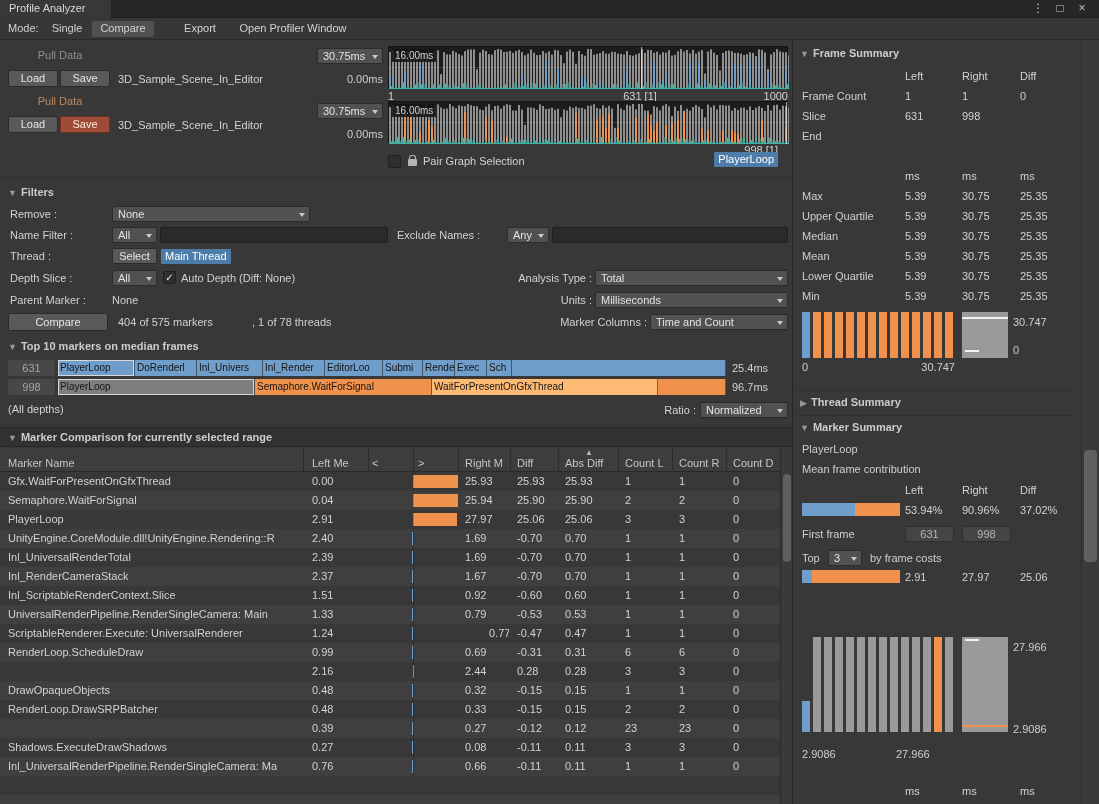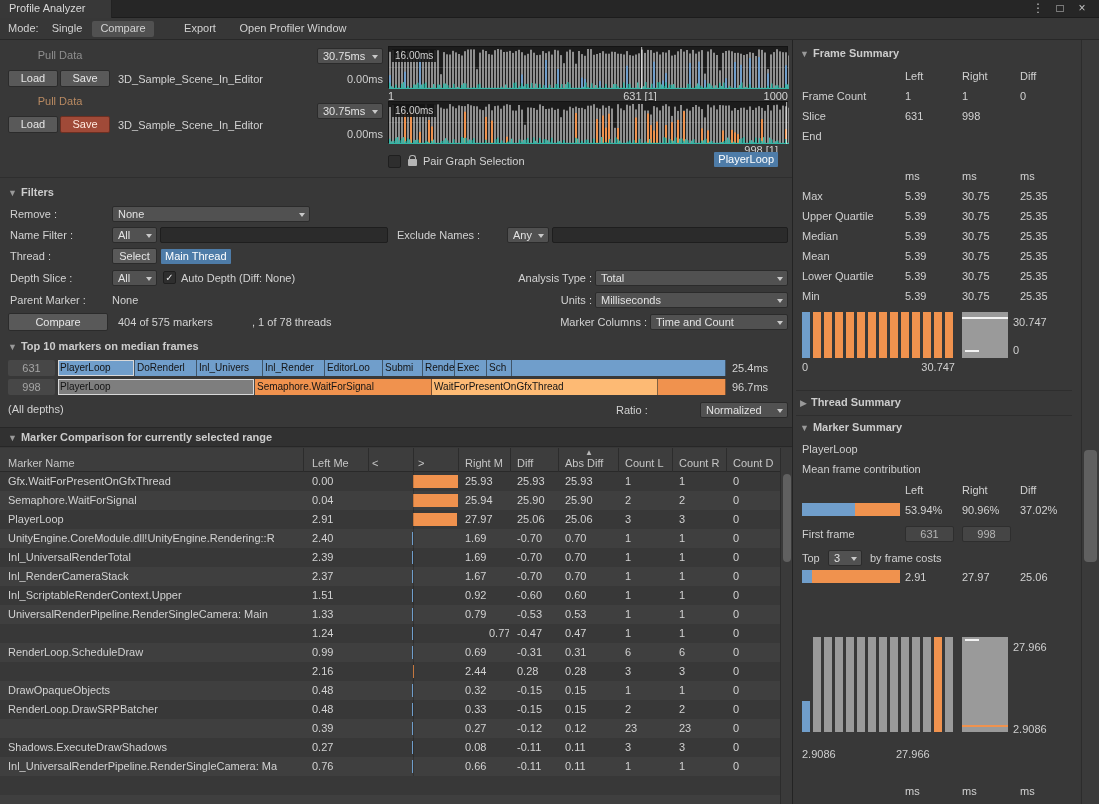--- a/index.html
+++ b/index.html
@@ -705,21 +705,21 @@
     <span class="t" style="left:732px;top:362px">25.4ms</span>
     <div class="fbox" style="left:8px;top:379px">998</div>
     <div class="t10bar" id="t10bar1" style="left:58px;top:379px">
         <div class="seg sel" style="width: 197px; background: rgb(126, 126, 126);">PlayerLoop</div>
         <div class="seg" style="width: 177px; background: rgb(240, 146, 78);">Semaphore.WaitForSignal</div>
         <div class="seg" style="width: 226px; background: #fdba74;">WaitForPresentOnGfxThread</div>
         <div class="seg" style="width: 68px; background: rgb(240, 146, 78);"></div>
       </div>
     <span class="t" style="left:732px;top:381px">96.7ms</span>
     <span class="t" style="left:8px;top:403px">(All depths)</span>
-    <span class="t" style="left:616px;top:404px;width:80px;">Ratio :</span>
+    <span class="t" style="left:616px;top:404px;width:80px;text-align:right">Ratio :</span>
     <div class="dd" style="left:700px;top:402px;width:88px">Normalized</div>
   </div>
 
   <div id="mcheader"><span class="tri">▼</span><span class="b">Marker Comparison for currently selected range</span></div>
   <div id="thead">
       <div class="hsepv" style="left: 303px;"></div>
       <div class="hsepv" style="left: 368px;"></div>
       <div class="hsepv" style="left: 413px;"></div>
       <div class="hsepv" style="left: 458px;"></div>
       <div class="hsepv" style="left: 510px;"></div>
@@ -800,21 +800,21 @@
         <div class="tcell" style="left: 312px; width: 52px;">2.37</div>
         <div class="dbar" style="left: 411.8px; width: 1.2px; background: rgb(112, 158, 203);"></div>
         <div class="tcell" style="left: 465px; width: 44px;">1.67</div>
         <div class="tcell" style="left: 517px; width: 40px;">-0.70</div>
         <div class="tcell" style="left: 565px; width: 50px;">0.70</div>
         <div class="tcell" style="left: 625px; width: 46px;">1</div>
         <div class="tcell" style="left: 679px; width: 46px;">1</div>
         <div class="tcell" style="left: 733px; width: 45px;">0</div>
       </div>
       <div class="trow" style="top: 114px;">
-        <div class="tcell" style="left: 8px; width: 294px;">Inl_ScriptableRenderContext.Upper</div>
+        <div class="tcell" style="left: 8px; width: 294px;">Inl_ScriptableRenderContext.Slice</div>
         <div class="tcell" style="left: 312px; width: 52px;">1.51</div>
         <div class="dbar" style="left: 412px; width: 1px; background: rgb(112, 158, 203);"></div>
         <div class="tcell" style="left: 465px; width: 44px;">0.92</div>
         <div class="tcell" style="left: 517px; width: 40px;">-0.60</div>
         <div class="tcell" style="left: 565px; width: 50px;">0.60</div>
         <div class="tcell" style="left: 625px; width: 46px;">1</div>
         <div class="tcell" style="left: 679px; width: 46px;">1</div>
         <div class="tcell" style="left: 733px; width: 45px;">0</div>
       </div>
       <div class="trow" style="top: 133px;">
@@ -822,20 +822,21 @@
         <div class="tcell" style="left: 312px; width: 52px;">1.33</div>
         <div class="dbar" style="left: 412px; width: 1px; background: rgb(112, 158, 203);"></div>
         <div class="tcell" style="left: 465px; width: 44px;">0.79</div>
         <div class="tcell" style="left: 517px; width: 40px;">-0.53</div>
         <div class="tcell" style="left: 565px; width: 50px;">0.53</div>
         <div class="tcell" style="left: 625px; width: 46px;">1</div>
         <div class="tcell" style="left: 679px; width: 46px;">1</div>
         <div class="tcell" style="left: 733px; width: 45px;">0</div>
       </div>
       <div class="trow" style="top: 152px;">
+        <div class="tcell" style="left: 8px; width: 294px;">ScriptableRenderer.Execute: UniversalRenderer</div>
         <div class="tcell" style="left: 312px; width: 52px;">1.24</div>
         <div class="dbar" style="left: 412px; width: 1px; background: rgb(112, 158, 203);"></div>
         <div class="tcell" style="left: 465px; width: 44px; padding-left: 24px;">0.77</div>
         <div class="tcell" style="left: 517px; width: 40px;">-0.47</div>
         <div class="tcell" style="left: 565px; width: 50px;">0.47</div>
         <div class="tcell" style="left: 625px; width: 46px;">1</div>
         <div class="tcell" style="left: 679px; width: 46px;">1</div>
         <div class="tcell" style="left: 733px; width: 45px;">0</div>
       </div>
       <div class="trow" style="top: 171px;">

